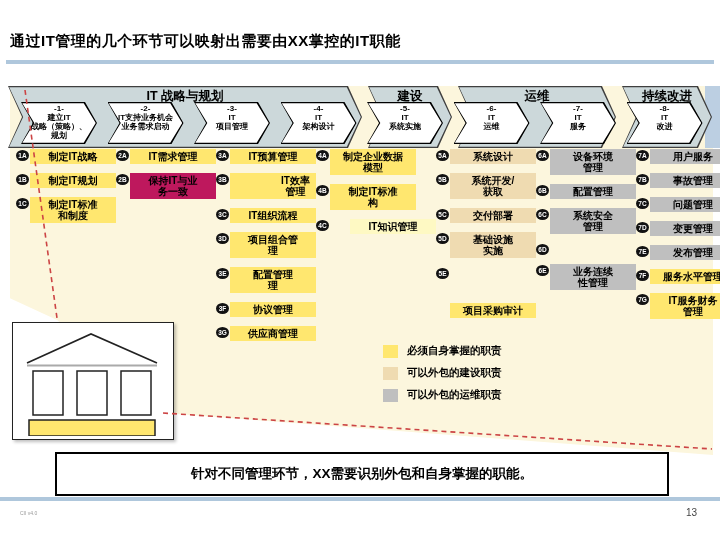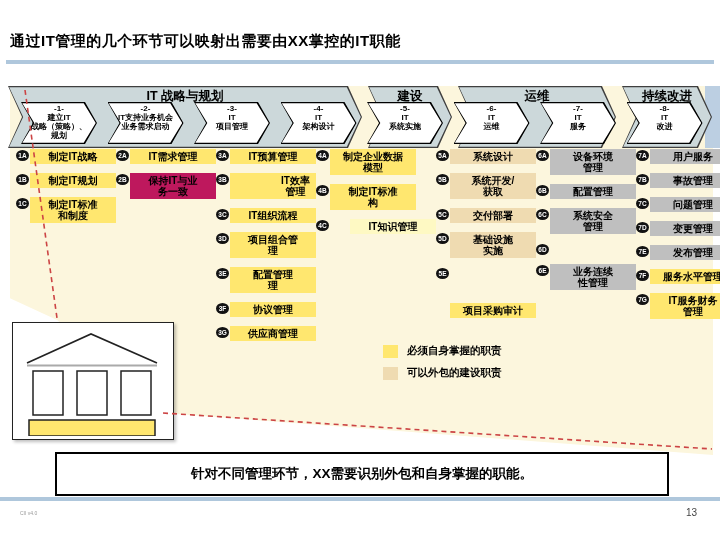--- a/index.html
+++ b/index.html
@@ -325,20 +325,24 @@
       </div>
     </div>
   <div class="legend" id="legend">
       <div class="legend-row">
     <span class="legend-swatch" style="background: rgb(255, 231, 111);"></span>
     <span class="legend-label">必须自身掌握的职责</span>
   </div>
       <div class="legend-row">
     <span class="legend-swatch" style="background: rgb(239, 219, 177);"></span>
     <span class="legend-label">可以外包的建设职责</span>
+  </div>
+      <div class="legend-row">
+    <span class="legend-swatch" style="background: rgb(191, 191, 191);"></span>
+    <span class="legend-label">可以外包的运维职责</span>
   </div>
     </div>
 
   <div class="building">
     <svg width="157" height="113" viewBox="0 0 157 113">
       <polyline points="14,40 78,11 144,40" fill="#fff" stroke="#222" stroke-width="1.6"></polyline>
       <line x1="14" y1="42.5" x2="144" y2="42.5" stroke="#aaa" stroke-width="2"></line>
       <rect x="20" y="48" width="30" height="44" fill="#fff" stroke="#222" stroke-width="1.5"></rect>
       <rect x="64" y="48" width="30" height="44" fill="#fff" stroke="#222" stroke-width="1.5"></rect>
       <rect x="108" y="48" width="30" height="44" fill="#fff" stroke="#222" stroke-width="1.5"></rect>

